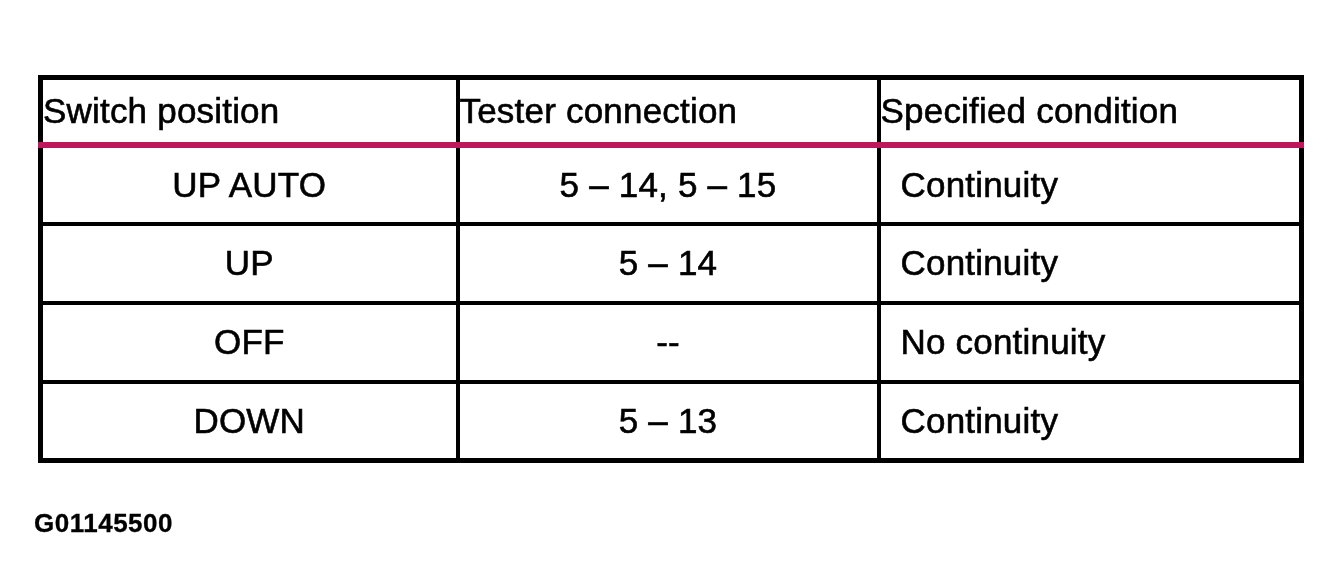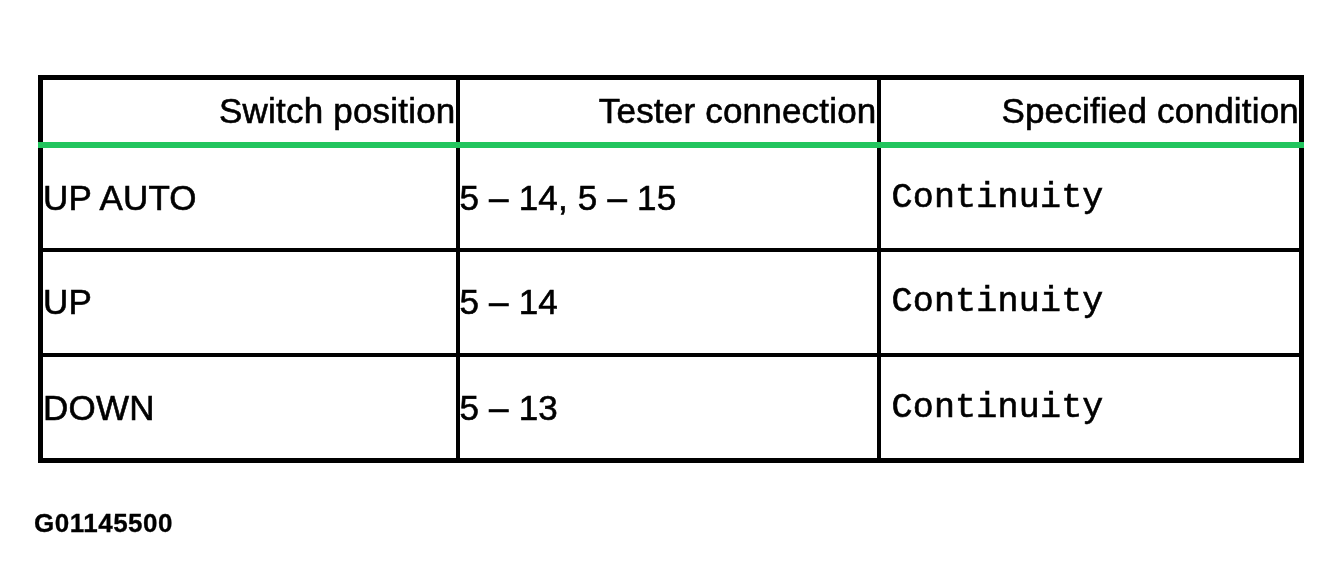--- a/index.html
+++ b/index.html
@@ -35,23 +35,23 @@
     font-weight: normal;
     white-space: nowrap;
     overflow: hidden;
     padding: 0;
     
     -webkit-text-stroke: 0.6px #000;
     letter-spacing: 0.2px;
   }
   .spec-table thead tr { height: 67px; }
   .spec-table tbody tr { height: 64px; }
-  .spec-table thead th { border-bottom: 6px solid #22c55e; text-align: right; }
-  .spec-table td.center { text-align: left; }
-  .spec-table td.left   { text-align: left; padding-left: 11px; font-family: Liberation Mono, monospace; }
+  .spec-table thead th { border-bottom: 6px solid #be185d; text-align: left; }
+  .spec-table td.center { text-align: center; }
+  .spec-table td.left   { text-align: left; padding-left: 20px; }
   .figure-id {
     position: absolute;
     left: 34px;
     top: 487px;
     font-size: 26px;
     font-weight: bold;
     letter-spacing: 0.5px;
     margin-top: 21px;
     -webkit-text-stroke: 0.3px #000;
   }
@@ -77,20 +77,25 @@
       <td class="center">UP AUTO</td>
       <td class="center">5 – 14, 5 – 15</td>
       <td class="left">Continuity</td>
     </tr>
     <tr>
       <td class="center">UP</td>
       <td class="center">5 – 14</td>
       <td class="left">Continuity</td>
     </tr>
     <tr>
+      <td class="center">OFF</td>
+      <td class="center">--</td>
+      <td class="left">No continuity</td>
+    </tr>
+    <tr>
       <td class="center">DOWN</td>
       <td class="center">5 – 13</td>
       <td class="left">Continuity</td>
     </tr>
   </tbody>
 </table>
 
 <div class="figure-id">G01145500</div>
 
 </body></html>

